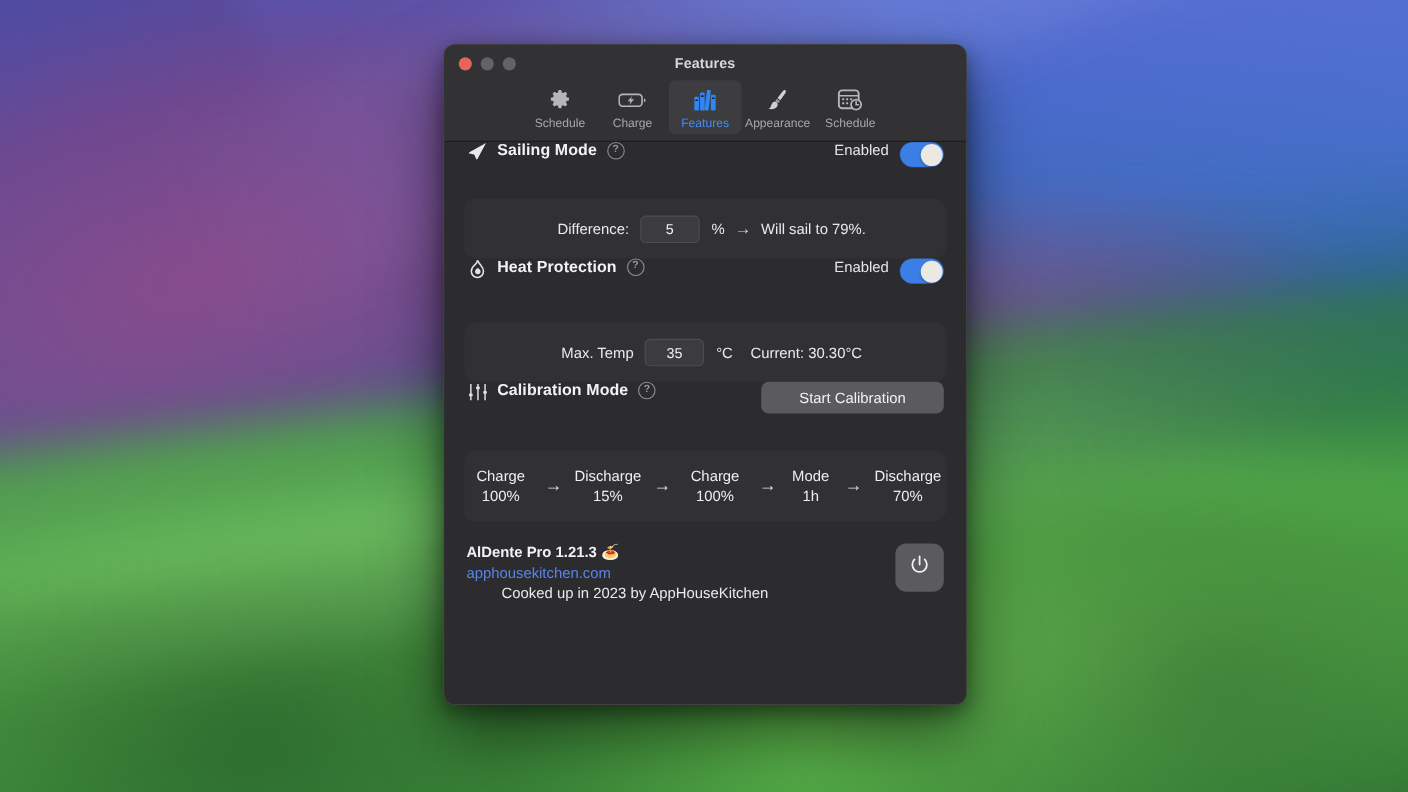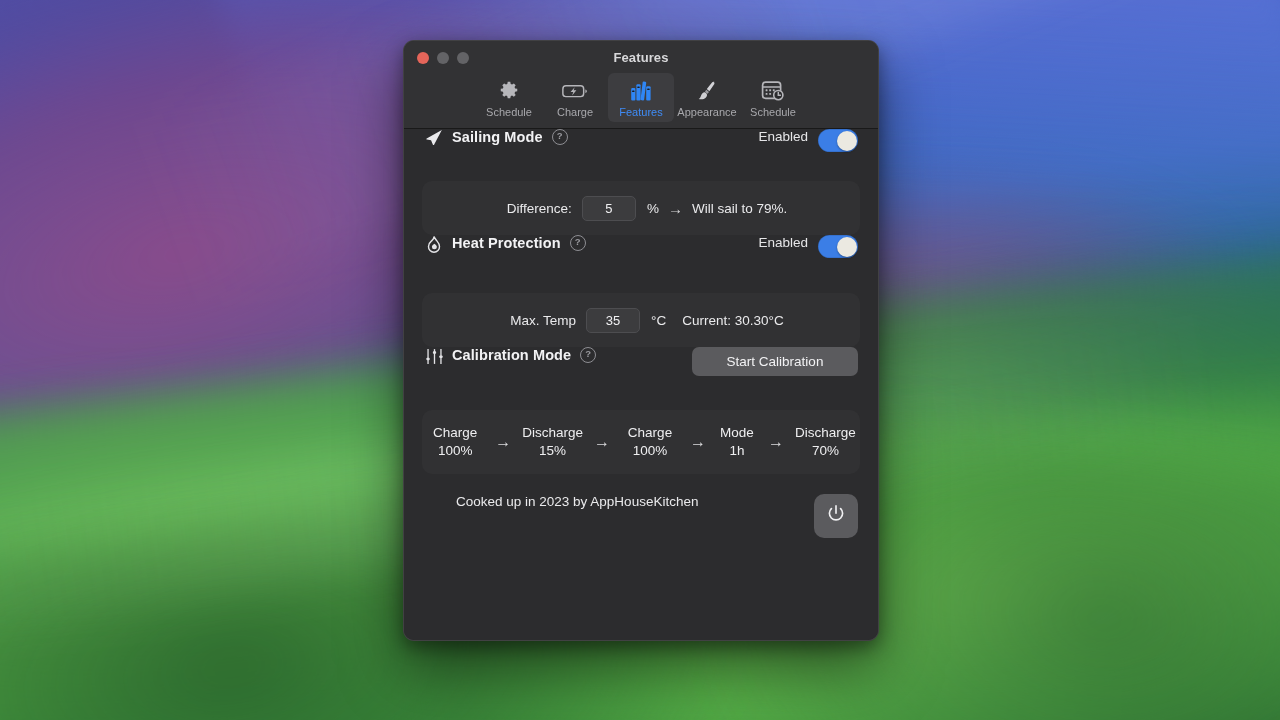--- a/index.html
+++ b/index.html
@@ -580,20 +580,25 @@
           <span class="step-arrow">→</span>
           <span class="step">
             <span>Discharge</span>
             <span>70%</span>
           </span>
         </div>
       </div>
 
       <div id="footer">
         <div id="footer-text">
+          <div class="app-name">
+            <span>AlDente Pro 1.21.3</span>
+            <span>🍝</span>
+          </div>
+          <div class="app-link">apphousekitchen.com</div>
           <div class="app-credit">Cooked up in 2023 by AppHouseKitchen</div>
         </div>
         <div id="power-btn">
           <span>
             <svg width="22" height="22" viewBox="0 0 24 24" fill="none" stroke="#f0f0f2" stroke-width="1.8" stroke-linecap="round">
               <path d="M12 3.2v8.0"></path>
               <path d="M7.0 6.1a7.2 7.2 0 1 0 10 0"></path>
             </svg>
           </span>
         </div>

